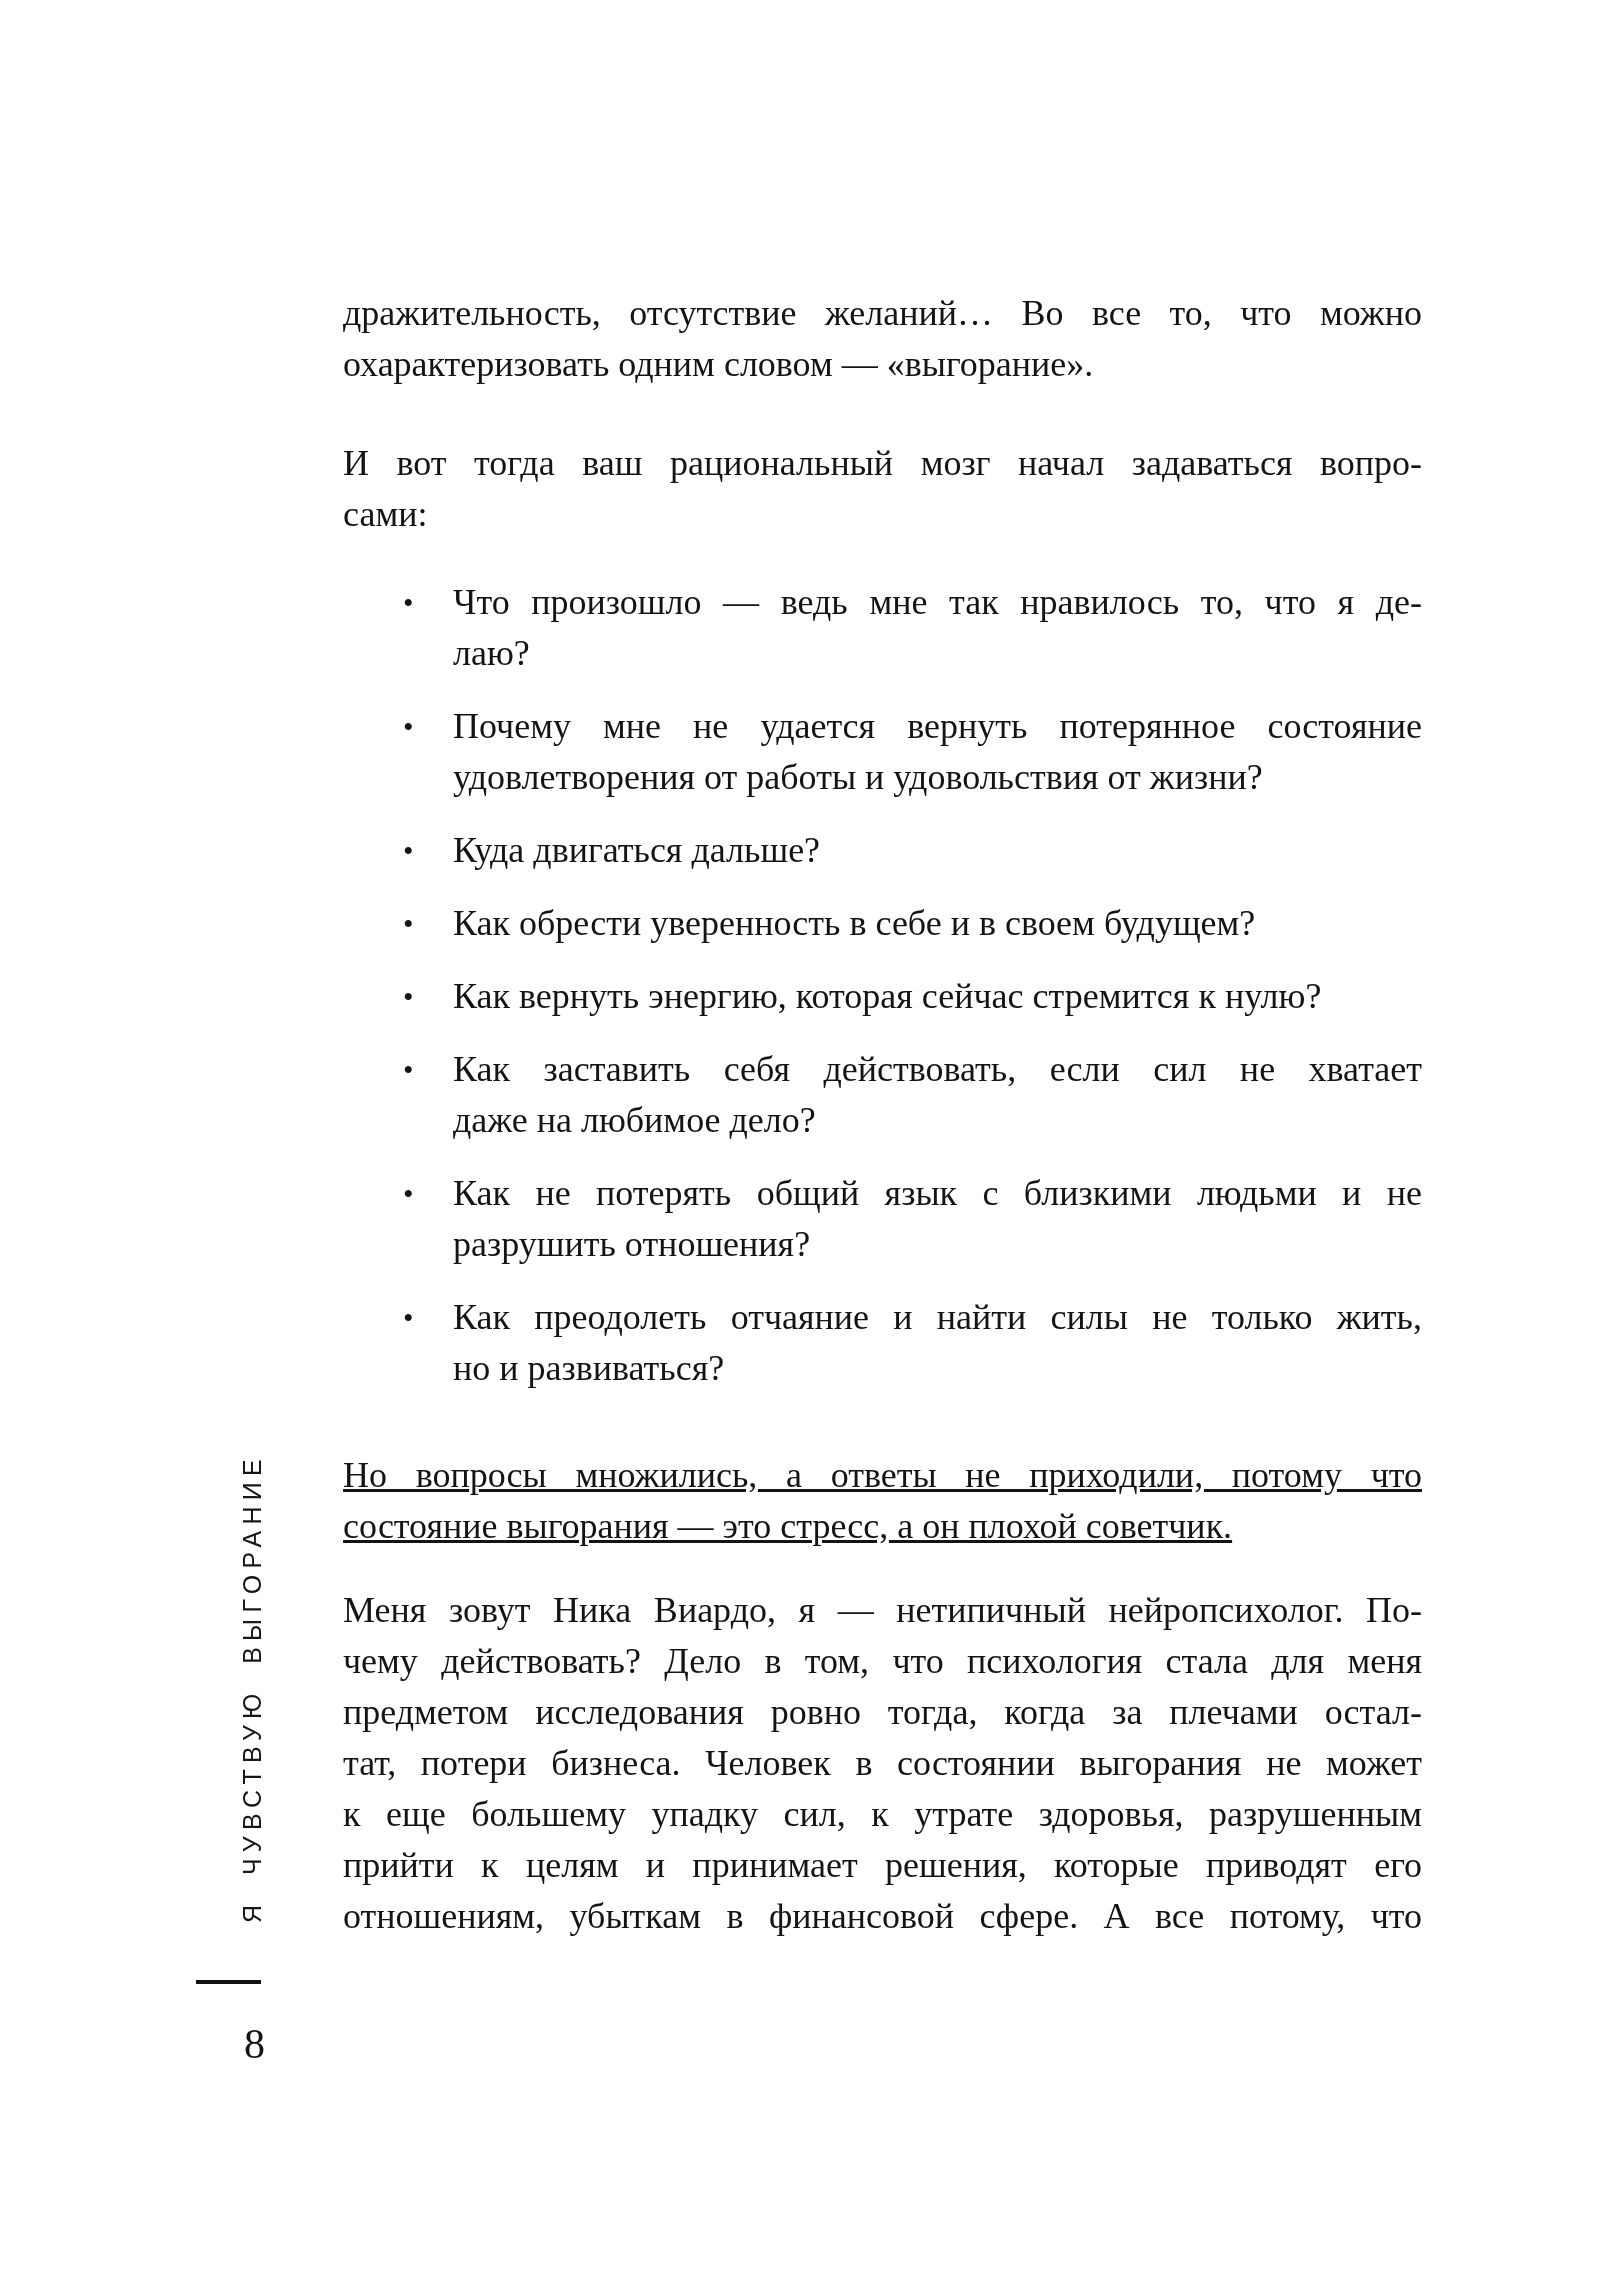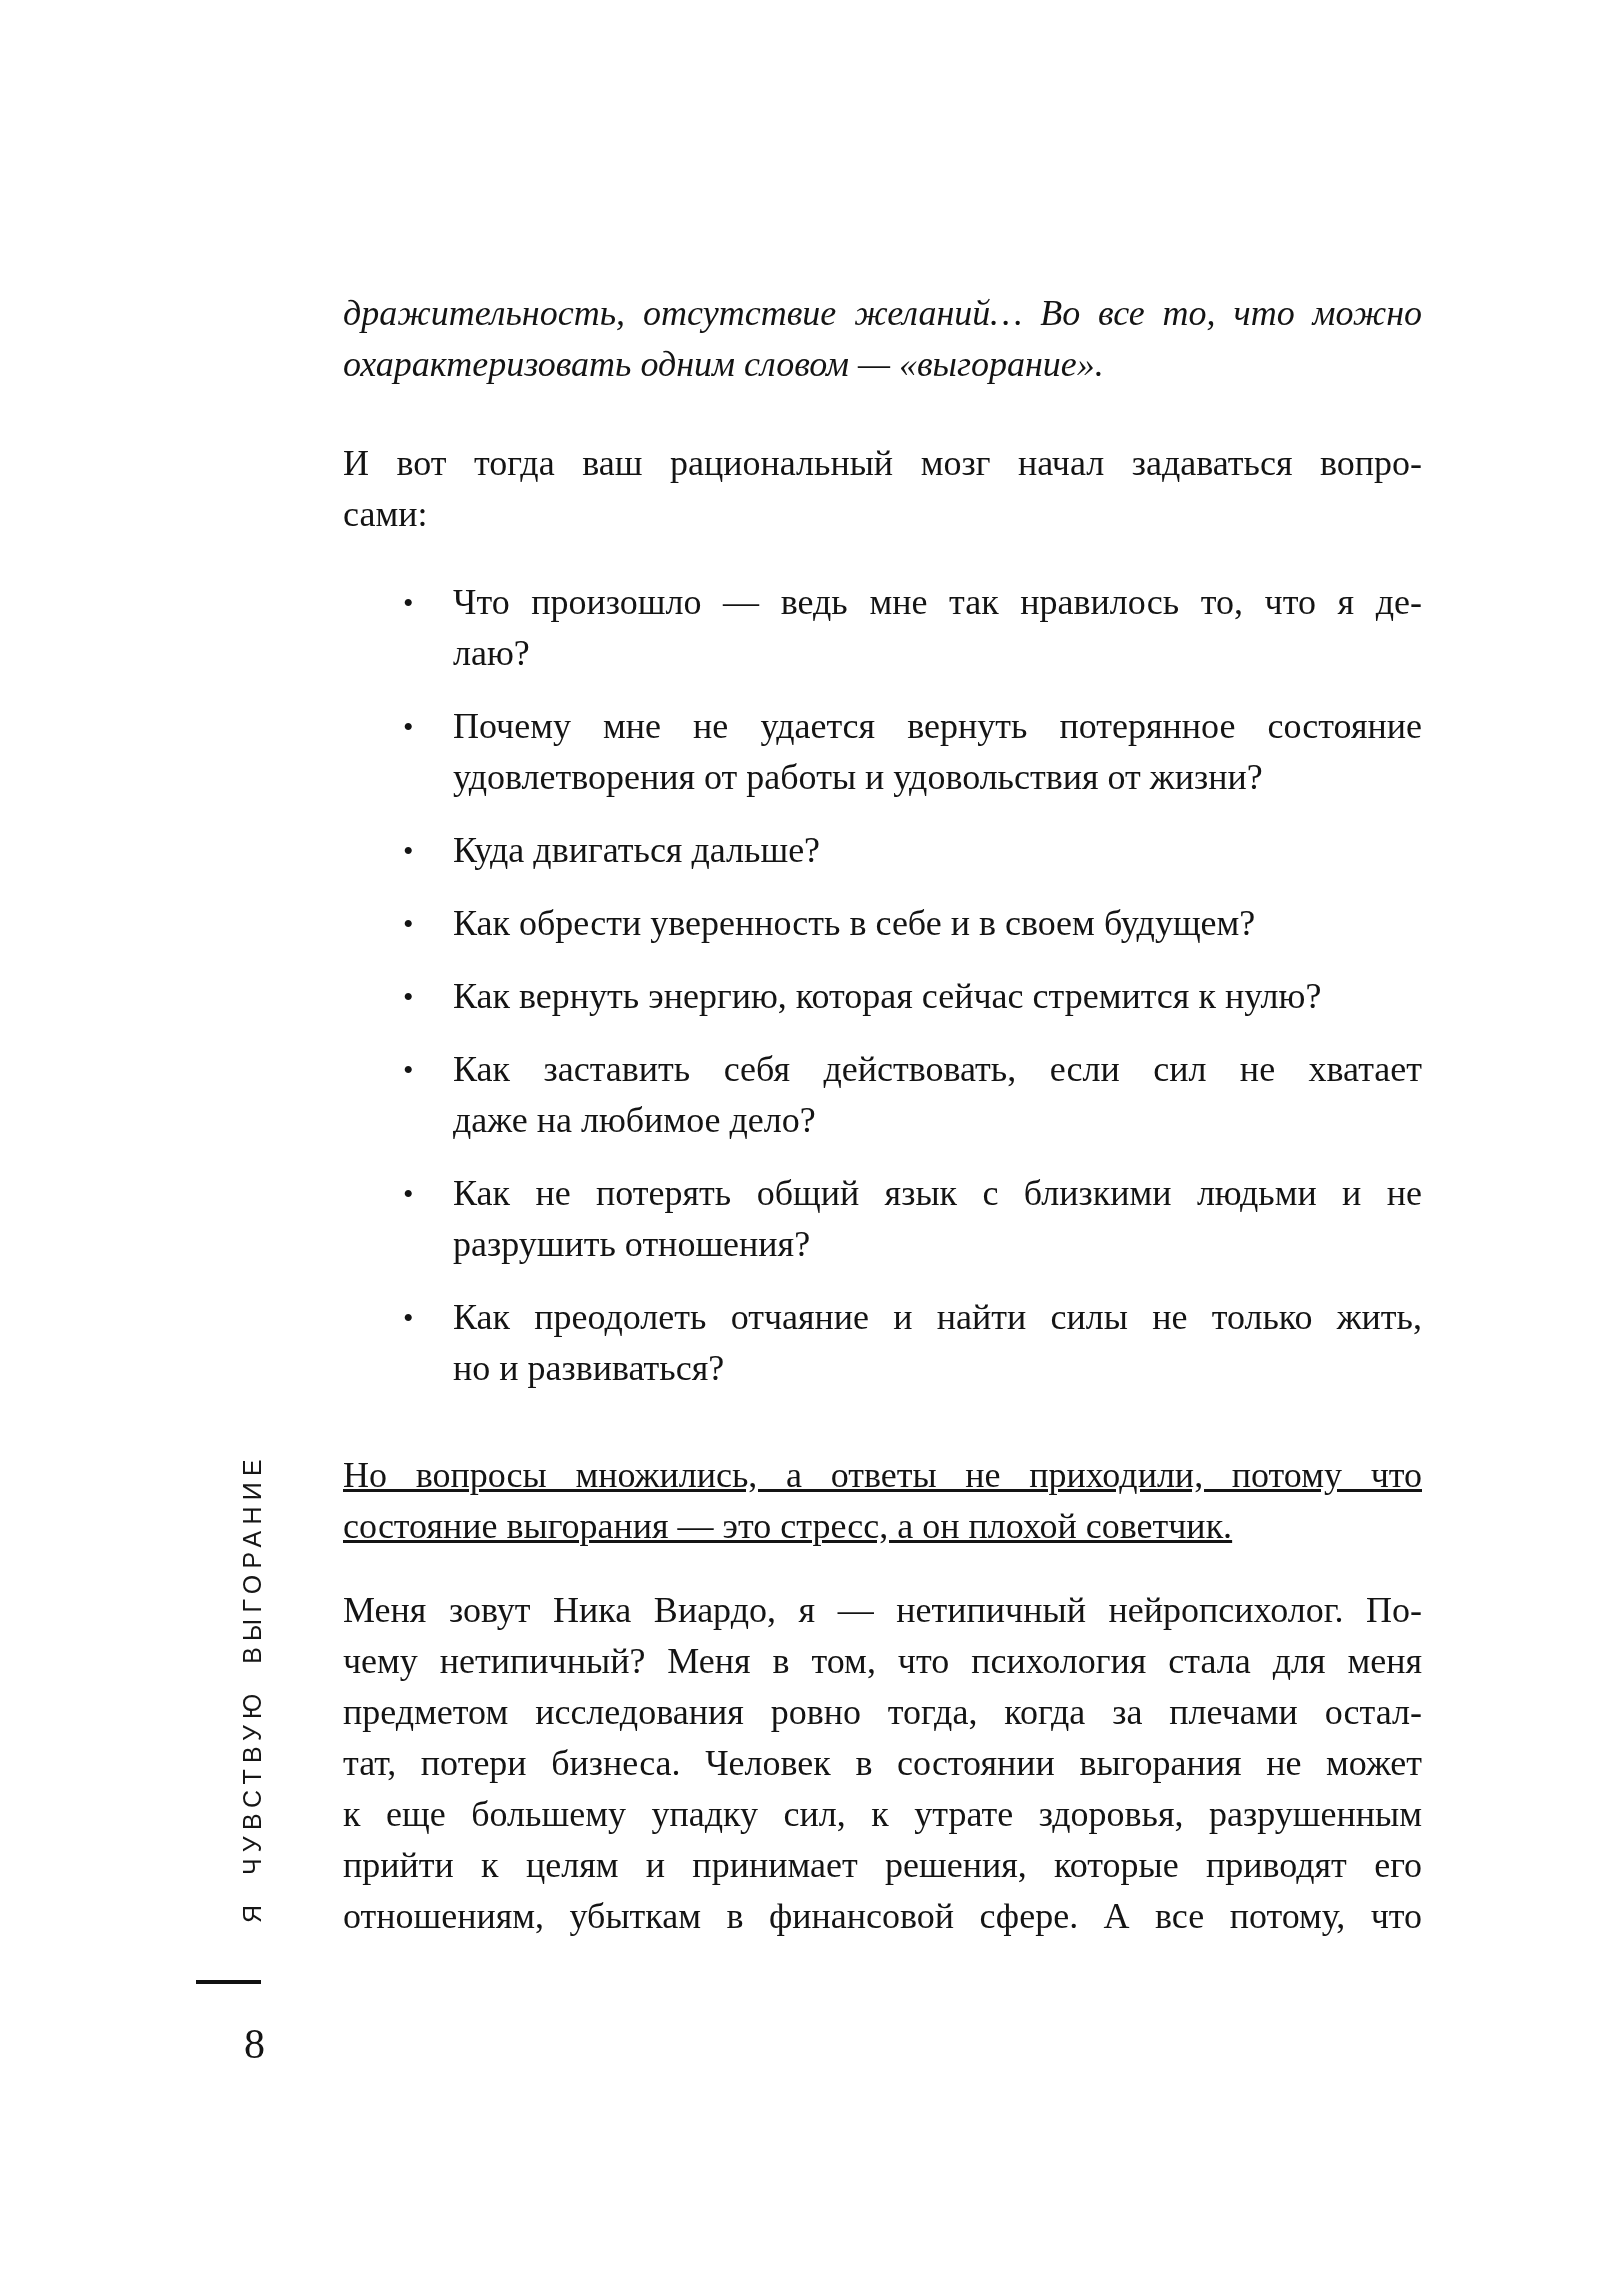--- a/index.html
+++ b/index.html
@@ -25,21 +25,21 @@
     width: 1079px;
     font-size: 36px;
     line-height: 51px;
   }
   .para { margin: 0; }
   .para .tline { white-space: normal; }
   
   .jl { text-align: justify; text-align-last: justify; }
   .ll { text-align: right; text-align-last: left; }
 
-  .p1 { margin-bottom: 43px; font-style: italic; }
+  .p1 { margin-bottom: 43px; }
   .p2 { margin-bottom: 37px; margin-top: 48px; }
   .qlist { margin-bottom: 56px; }
   .p3 { margin-bottom: 33px; text-decoration: underline; }
 
   
   .bullet-item {
     position: relative;
     padding-left: 110px;
     margin-bottom: 22px;
   }
@@ -158,21 +158,21 @@
 
     </div>
 
     <div class="para p3">
       <div class="tline jl">Но вопросы множились, а ответы не приходили, потому что</div>
       <div class="tline ll">состояние выгорания — это стресс, а он плохой советчик.</div>
     </div>
 
     <div class="para p4">
       <div class="tline jl">Меня зовут Ника Виардо, я — нетипичный нейропсихолог. По-</div>
-      <div class="tline jl">чему нетипичный? Меня в том, что психология стала для меня</div>
+      <div class="tline jl">чему действовать? Дело в том, что психология стала для меня</div>
       <div class="tline jl">предметом исследования ровно тогда, когда за плечами остал-</div>
       <div class="tline jl">тат, потери бизнеса. Человек в состоянии выгорания не может</div>
       <div class="tline jl">к еще большему упадку сил, к утрате здоровья, разрушенным</div>
       <div class="tline jl">прийти к целям и принимает решения, которые приводят его</div>
       <div class="tline jl">отношениям, убыткам в финансовой сфере. А все потому, что</div>
     </div>
 
   </div>
 </div>
 

